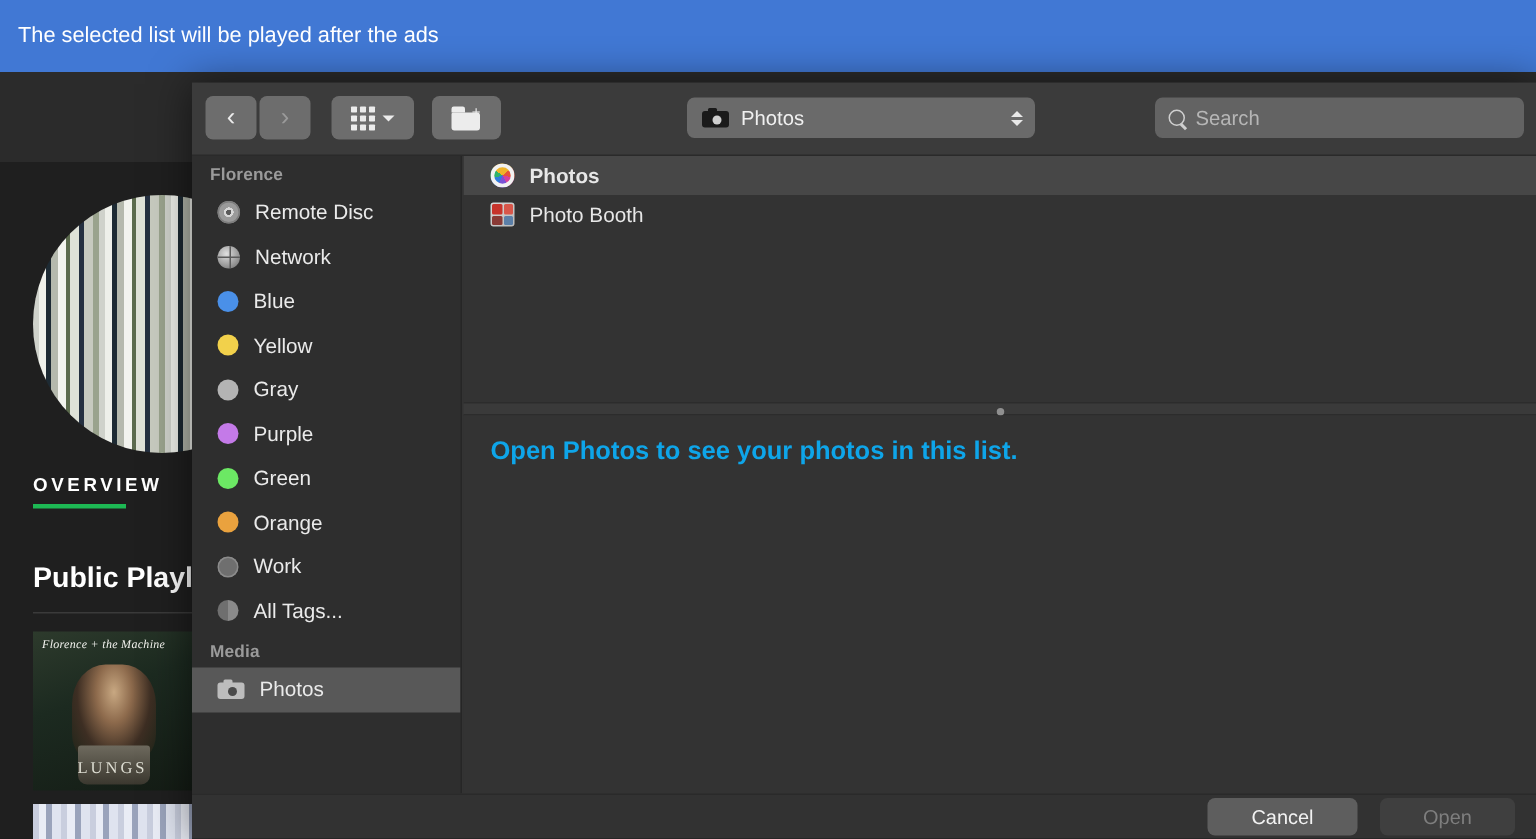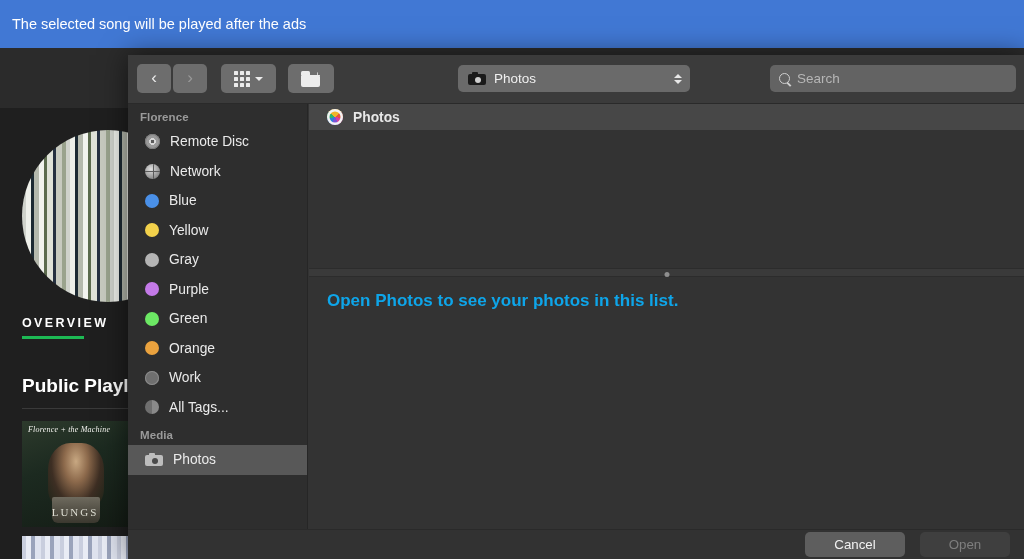--- a/index.html
+++ b/index.html
@@ -271,21 +271,21 @@
       <div class="artist">Florence + the Machine</div>
       <div class="fig"></div>
       <div class="vessel"></div>
       <div class="lungs">LUNGS</div>
     </div>
     <div id="album-art2"></div>
   </div>
 </div>
 
 <div id="banner">
-  <span id="banner-text">The selected song will be played after the ads</span>
+  <span id="banner-text">The selected list will be played after the ads</span>
 </div>
 
 <div id="dialog">
 
   <div id="dlg-toolbar">
     <div class="tb-btn" id="tb-back">
       <span class="tb-chev">‹</span>
     </div>
     <div class="tb-btn" id="tb-fwd">
       <span class="tb-chev">›</span>
@@ -385,20 +385,29 @@
       </span>
       <span class="sb-label">Photos</span>
     </div>
   </div>
 
   <div id="dlg-list">
     <div class="fl-row selected">
       <span class="photos-app-icon"></span>
       <span class="fl-label">Photos</span>
     </div>
+    <div class="fl-row">
+      <span class="boothicon">
+        <i></i>
+          <i></i>
+          <i></i>
+          <i></i>
+      </span>
+      <span class="fl-label">Photo Booth</span>
+    </div>
   </div>
 
   <div id="splitter">
     <span class="grip"></span>
   </div>
 
   <div id="empty-message">
     <span>Open Photos to see your photos in this list.</span>
   </div>
 

